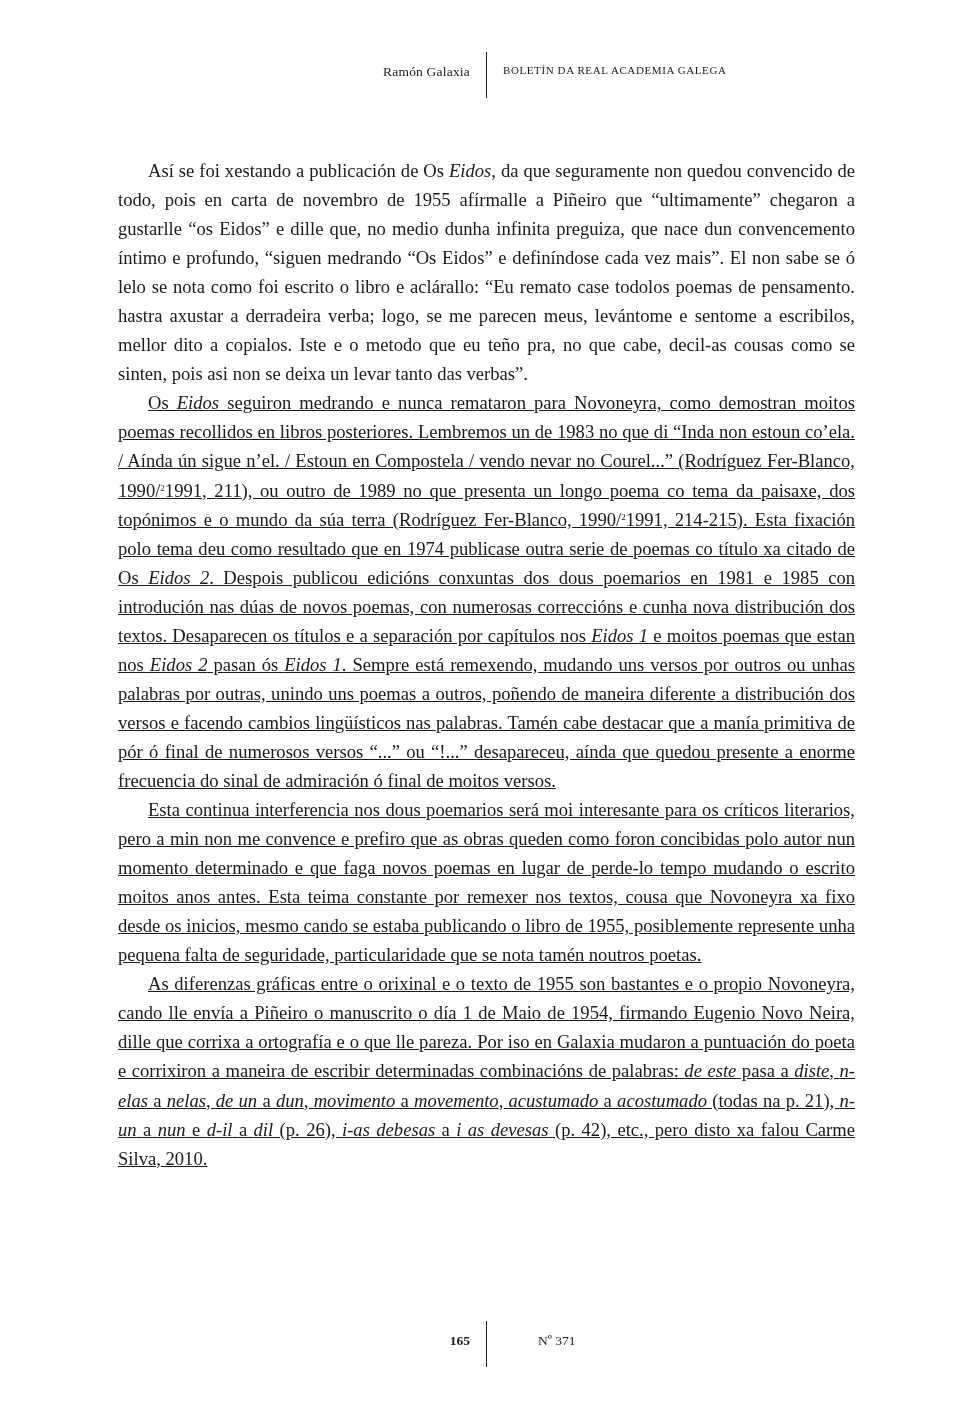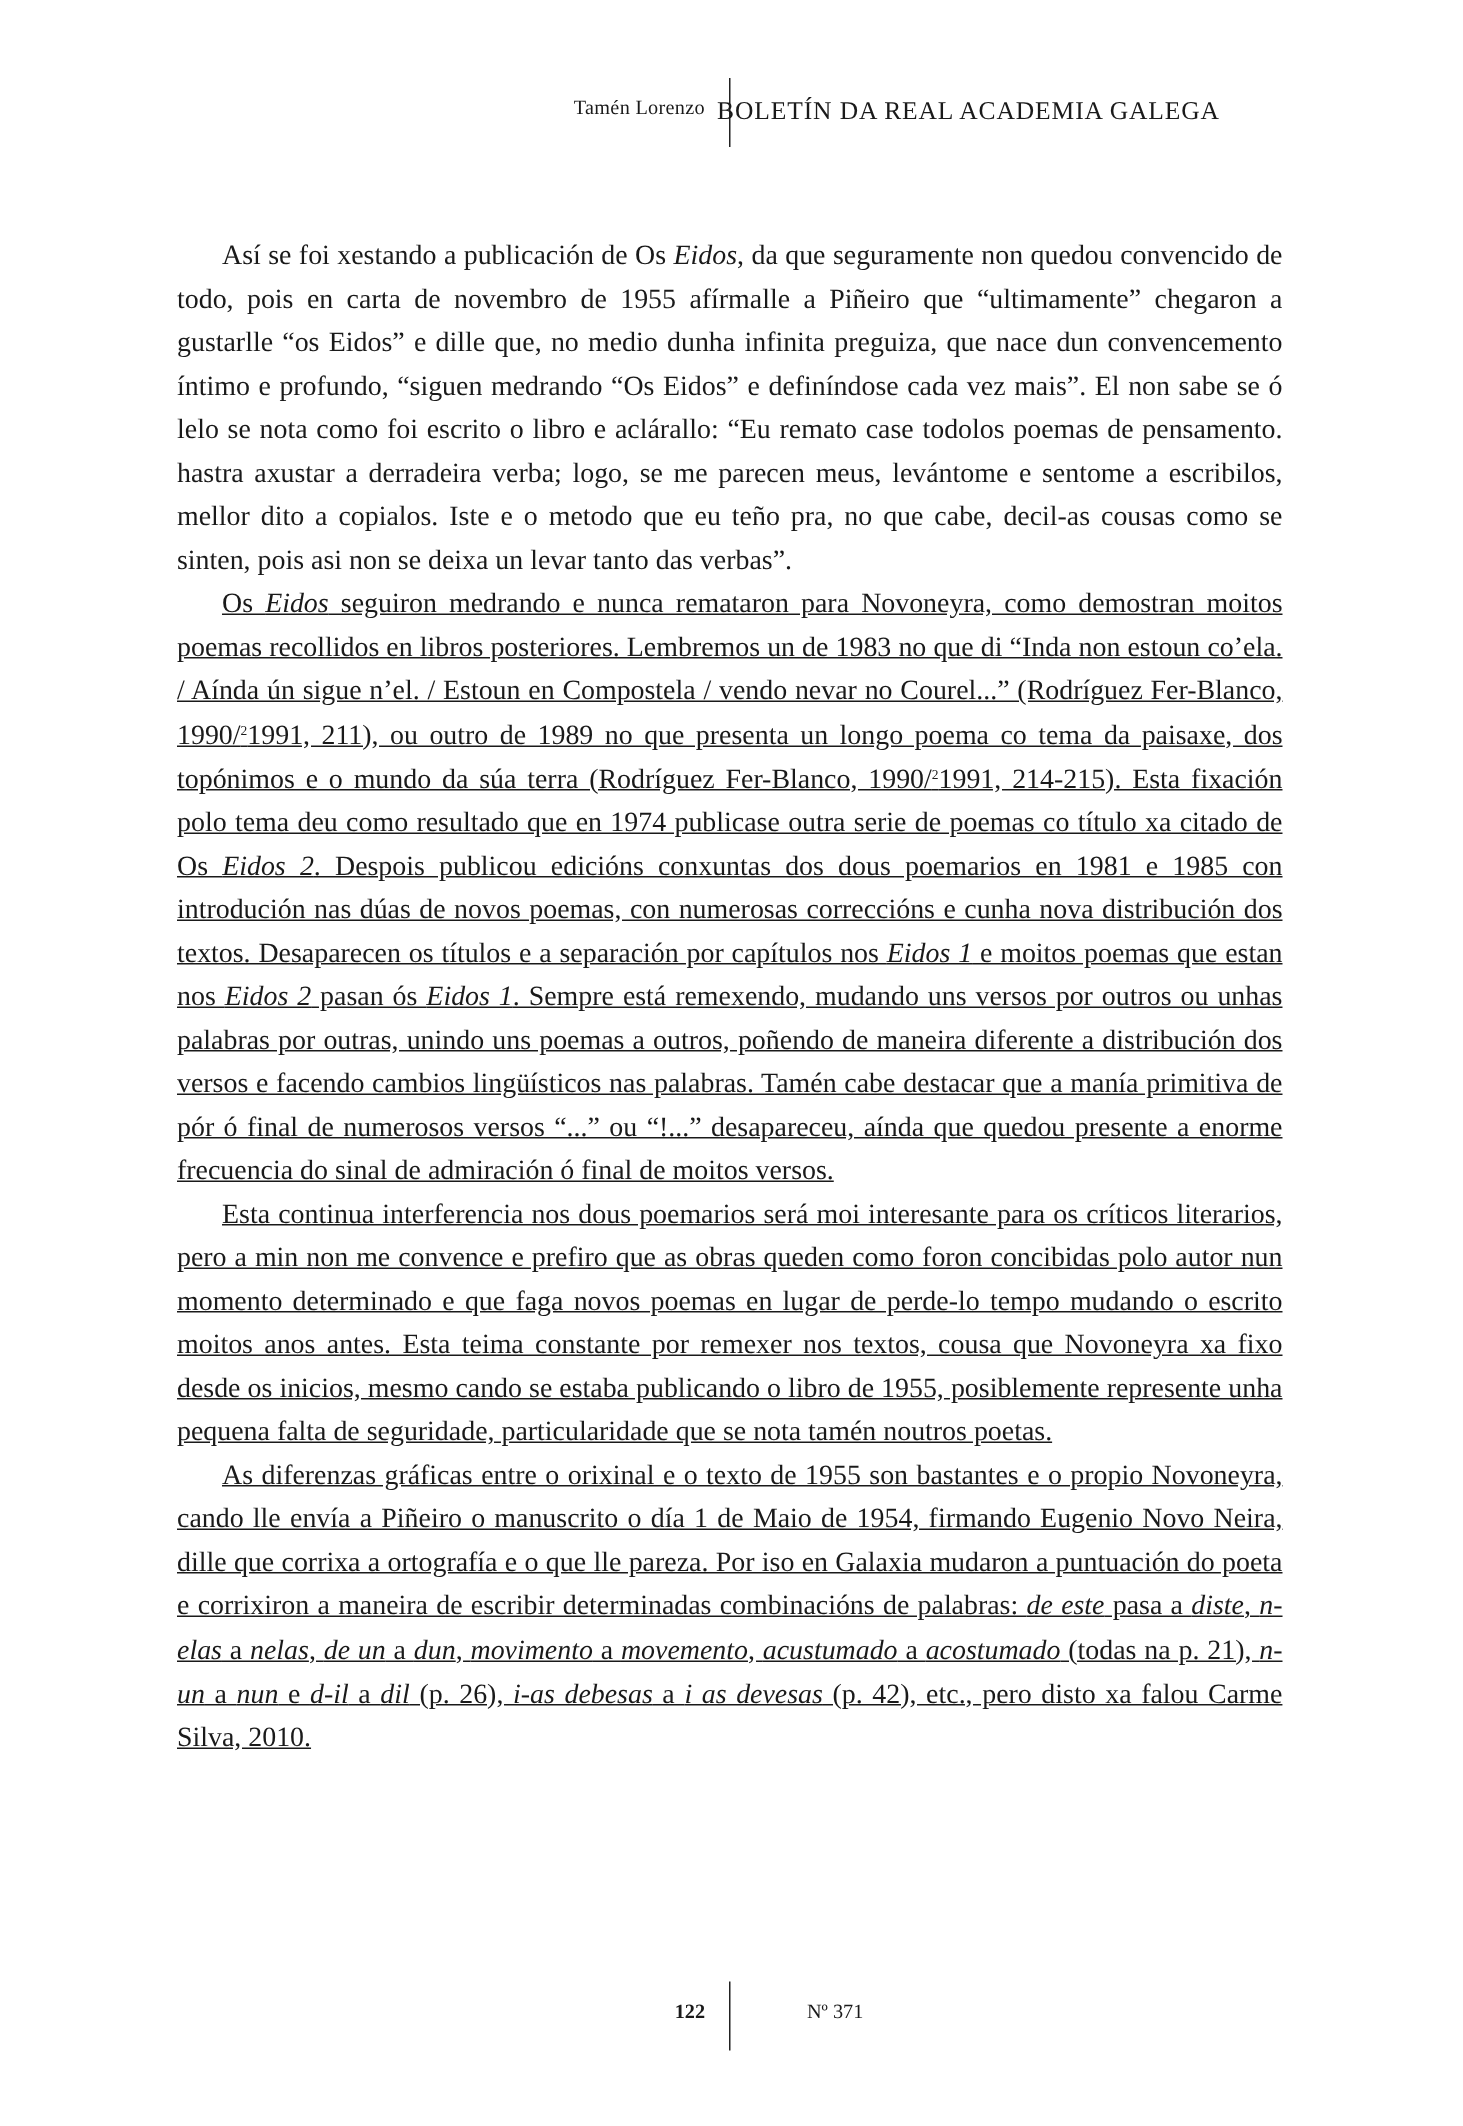--- a/index.html
+++ b/index.html
@@ -11,22 +11,22 @@
     position: absolute; top: 52px; left: 0; width: 975px; height: 48px;
   }
   .header .author {
     position: absolute; right: 505px; top: 12px;
     font-size: 13.5px; letter-spacing: 0.2px;
   }
   .header .rule {
     position: absolute; left: 486px; top: 0; width: 1px; height: 46px; background: #222;
   }
   .header .journal {
-    position: absolute; left: 478px; top: 12px;
-    font-size: 17px; letter-spacing: 0.6px;
+    position: absolute; left: 503px; top: 12px;
+    font-size: 11px; letter-spacing: 0.6px;
   }
   .body-text {
     position: absolute; left: 118px; top: 156px; width: 737px;
     font-size: 18.6px; line-height: 29.05px; text-align: justify;
   }
   .body-text p { margin: 0; text-indent: 30px; }
   .body-text p + p { margin-top: 0; text-decoration: underline; }
   .body-text i { font-style: italic; margin-top: 15px; }
   sup { font-size: 9px; vertical-align: 6px; line-height: 0; }
   .footer {
@@ -39,29 +39,29 @@
     position: absolute; left: 486px; top: 0; width: 1px; height: 46px; background: #222;
   }
   .footer .issue {
     position: absolute; left: 503px; top: 12px; font-size: 13.5px; margin-left: 35px;
   }
 </style>
 </head>
 <body>
 
 <div class="header">
-  <span class="author">Tamén Lorenzo</span>
+  <span class="author">Ramón Galaxia</span>
   <span class="rule"></span>
   <span class="journal">BOLETÍN DA REAL ACADEMIA GALEGA</span>
 </div>
 
 <div class="body-text" id="body-text">
     <p><span>Así se foi xestando a publicación de Os </span><i>Eidos</i><span>, da que seguramente non quedou convencido de todo, pois en carta de novembro de 1955 afírmalle a Piñeiro que “ultimamente” chegaron a gustarlle “os Eidos” e dille que, no medio dunha infinita preguiza, que nace dun convencemento íntimo e profundo, “siguen medrando “Os Eidos” e definíndose cada vez mais”. El non sabe se ó lelo se nota como foi escrito o libro e aclárallo: “Eu remato case todolos poemas de pensamento. hastra axustar a derradeira verba; logo, se me parecen meus, levántome e sentome a escribilos, mellor dito a copialos. Iste e o metodo que eu teño pra, no que cabe, decil-as cousas como se sinten, pois asi non se deixa un levar tanto das verbas”.</span></p>
     <p><span>Os </span><i>Eidos</i><span> seguiron medrando e nunca remataron para Novoneyra, como demostran moitos poemas recollidos en libros posteriores. Lembremos un de 1983 no que di “Inda non estoun co’ela. / Aínda ún sigue n’el. / Estoun en Compostela / vendo nevar no Courel...” (Rodríguez Fer-Blanco, 1990/</span><sup>2</sup><span>1991, 211), ou outro de 1989 no que presenta un longo poema co tema da paisaxe, dos topónimos e o mundo da súa terra (Rodríguez Fer-Blanco, 1990/</span><sup>2</sup><span>1991, 214-215). Esta fixación polo tema deu como resultado que en 1974 publicase outra serie de poemas co título xa citado de Os </span><i>Eidos 2</i><span>. Despois publicou edicións conxuntas dos dous poemarios en 1981 e 1985 con introdución nas dúas de novos poemas, con numerosas correccións e cunha nova distribución dos textos. Desaparecen os títulos e a separación por capítulos nos </span><i>Eidos 1</i><span> e moitos poemas que estan nos </span><i>Eidos 2</i><span> pasan ós </span><i>Eidos 1</i><span>. Sempre está remexendo, mudando uns versos por outros ou unhas palabras por outras, unindo uns poemas a outros, poñendo de maneira diferente a distribución dos versos e facendo cambios lingüísticos nas palabras. Tamén cabe destacar que a manía primitiva de pór ó final de numerosos versos “...” ou “!...” desapareceu, aínda que quedou presente a enorme frecuencia do sinal de admiración ó final de moitos versos.</span></p>
     <p><span>Esta continua interferencia nos dous poemarios será moi interesante para os críticos literarios, pero a min non me convence e prefiro que as obras queden como foron concibidas polo autor nun momento determinado e que faga novos poemas en lugar de perde-lo tempo mudando o escrito moitos anos antes. Esta teima constante por remexer nos textos, cousa que Novoneyra xa fixo desde os inicios, mesmo cando se estaba publicando o libro de 1955, posiblemente represente unha pequena falta de seguridade, particularidade que se nota tamén noutros poetas.</span></p>
     <p><span>As diferenzas gráficas entre o orixinal e o texto de 1955 son bastantes e o propio Novoneyra, cando lle envía a Piñeiro o manuscrito o día 1 de Maio de 1954, firmando Eugenio Novo Neira, dille que corrixa a ortografía e o que lle pareza. Por iso en Galaxia mudaron a puntuación do poeta e corrixiron a maneira de escribir determinadas combinacións de palabras: </span><i>de este</i><span> pasa a </span><i>diste</i><span>, </span><i>n-elas</i><span> a </span><i>nelas</i><span>, </span><i>de un</i><span> a </span><i>dun</i><span>, </span><i>movimento</i><span> a </span><i>movemento</i><span>, </span><i>acustumado</i><span> a </span><i>acostumado</i><span> (todas na p. 21), </span><i>n-un</i><span> a </span><i>nun</i><span> e </span><i>d-il</i><span> a </span><i>dil</i><span> (p. 26), </span><i>i-as debesas</i><span> a </span><i>i as devesas</i><span> (p. 42), etc., pero disto xa falou Carme Silva, 2010.</span></p>
   </div>
 
 <div class="footer">
-  <span class="pagenum">122</span>
+  <span class="pagenum">165</span>
   <span class="rule"></span>
   <span class="issue">Nº 371</span>
 </div>
 
 </body></html>

